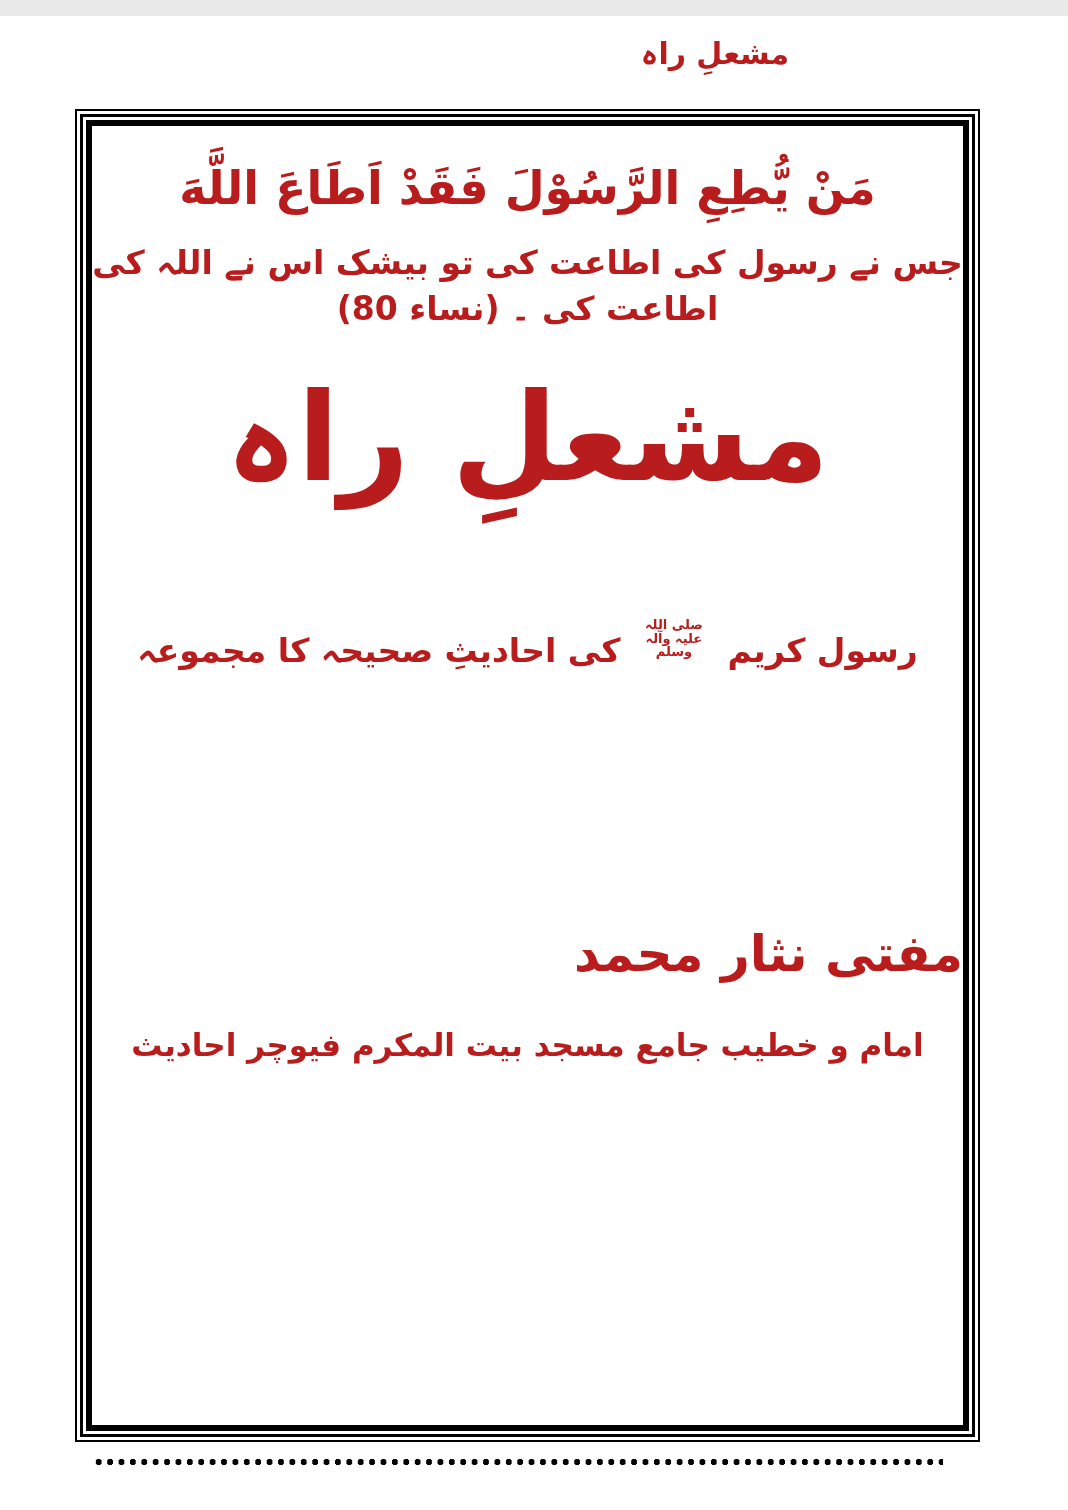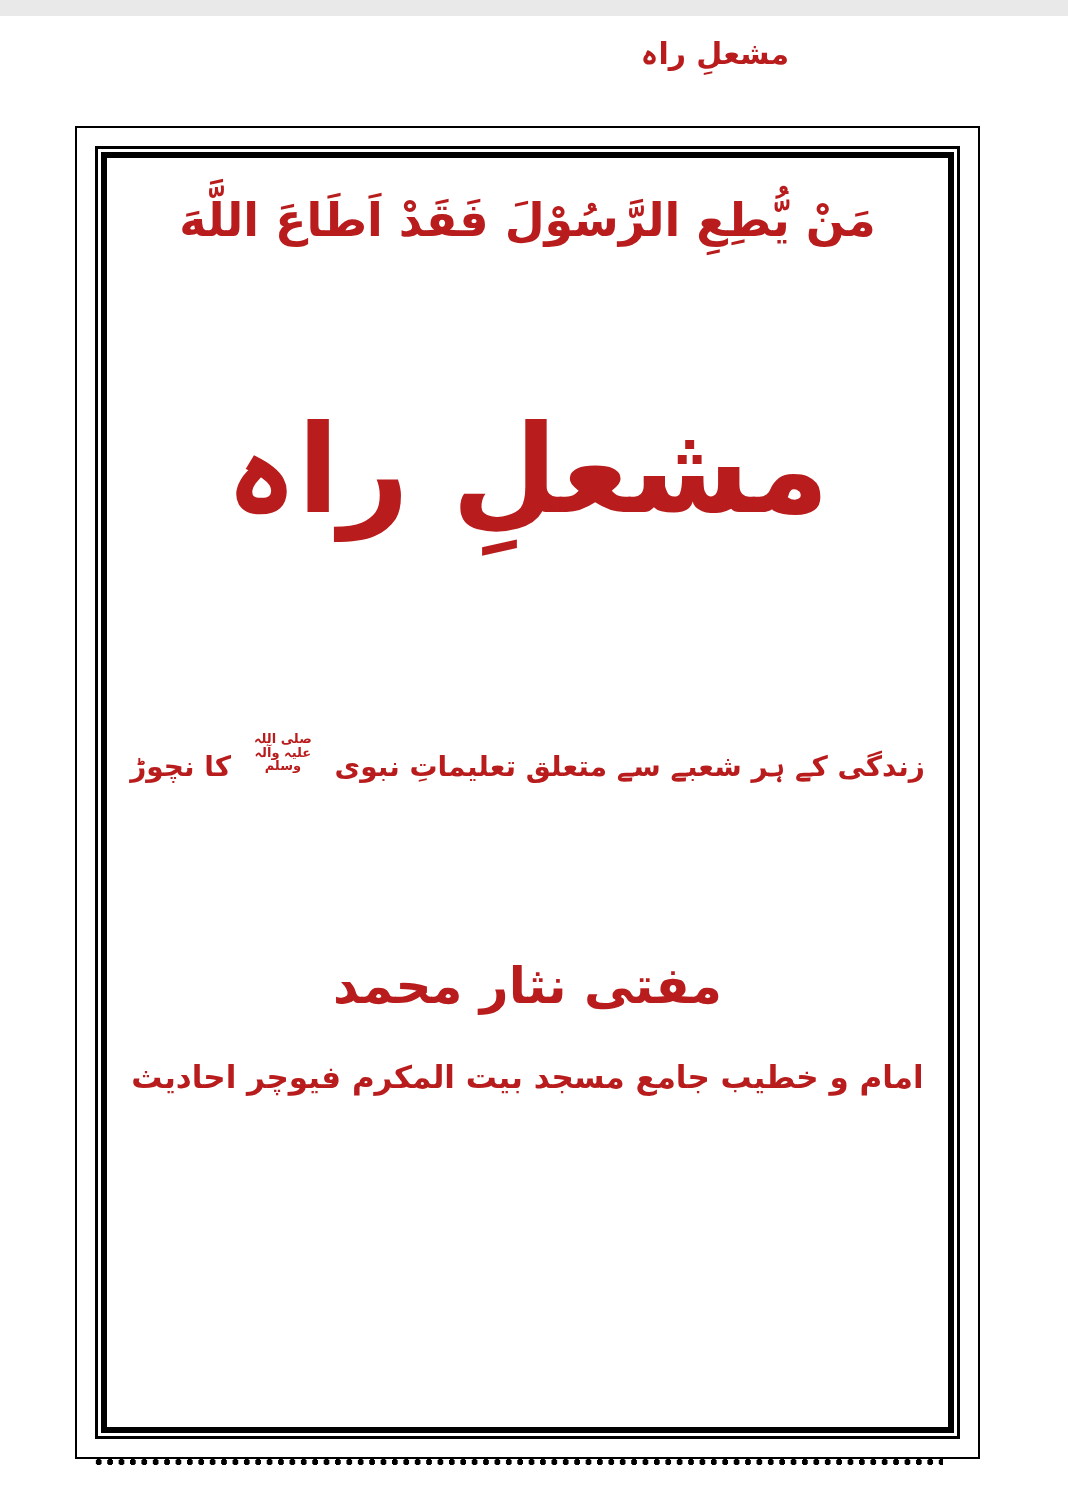--- a/index.html
+++ b/index.html
@@ -25,25 +25,25 @@
     text-align: center;
     font-size: 30px;
     font-weight: bold;
     line-height: 1.2;
   }
 
   
   .frame-outer {
     position: absolute;
     left: 75px;
-    top: 110px;
+    top: 93px;
     width: 905px;
     height: 1333px;
     border: 2px solid #000;
-    padding: 18px;
+    padding: 3px;
   }
   .frame-mid {
     width: 100%;
     height: 100%;
     border: 3px solid #000;
     padding: 3px;
   }
   .frame-inner {
     width: 100%;
     height: 100%;
@@ -57,21 +57,21 @@
     right: 0;
     text-align: center;
     font-weight: bold;
   }
   .verse-arabic    { top: 34px;  font-size: 46px; line-height: 1.25; }
   .verse-trans     { top: 114px; font-size: 33px; line-height: 1.4; }
   .book-title      { top: 236px; font-size: 122px; line-height: 1.25; }
   .subtitle-1      { top: 492px; font-size: 33px; line-height: 1.4; }
   .subtitle-2      { top: 574px; font-size: 28px; line-height: 1.4; }
   .compiled-label  { top: 722px; font-size: 37px; line-height: 1.3; }
-  .author-name     { top: 796px; font-size: 50px; line-height: 1.3; }
+  .author-name     { top: 796px; font-size: 50px; line-height: 1.3; text-align: right; }
   .author-title    { top: 898px; font-size: 31px; line-height: 1.4; }
 
   .honorific {
     font-size: 13px;
     font-weight: bold;
     vertical-align: 6px;
     display: inline-block;
     margin: 0 6px;
     max-width: 72px;
     line-height: 1.05;
@@ -95,29 +95,30 @@
 <div class="page">
 
   <div class="header-title rtl">مشعلِ راہ</div>
 
   <div class="frame-outer">
     <div class="frame-mid">
       <div class="frame-inner">
 
         <div class="block verse-arabic rtl" lang="ar">مَنْ يُّطِعِ الرَّسُوْلَ فَقَدْ اَطَاعَ اللَّهَ</div>
 
+        <div class="block verse-trans rtl">جس نے رسول کی اطاعت کی تو بیشک اس نے اللہ کی اطاعت کی ۔ (نساء 80)</div>
 
         <div class="block book-title rtl">مشعلِ راہ</div>
 
+        <div class="block subtitle-1 rtl">
+          <span>رسول کریم</span>
+          <span class="honorific" lang="ar">صلی اللہ علیہ وآلہ وسلم</span>
+          <span>کی احادیثِ صحیحہ کا مجموعہ</span>
+        </div>
 
-        <div class="block subtitle-2 rtl">
-          <span>زندگی کے ہر شعبے سے متعلق تعلیماتِ نبوی</span>
-          <span class="honorific" lang="ar">صلی اللہ علیہ وآلہ وسلم</span>
-          <span>کا نچوڑ</span>
-        </div>
 
 
         <div class="block author-name rtl">مفتی نثار محمد</div>
 
         <div class="block author-title rtl">امام و خطیب جامع مسجد بیت المکرم فیوچر احادیث</div>
 
       </div>
     </div>
   </div>
 

